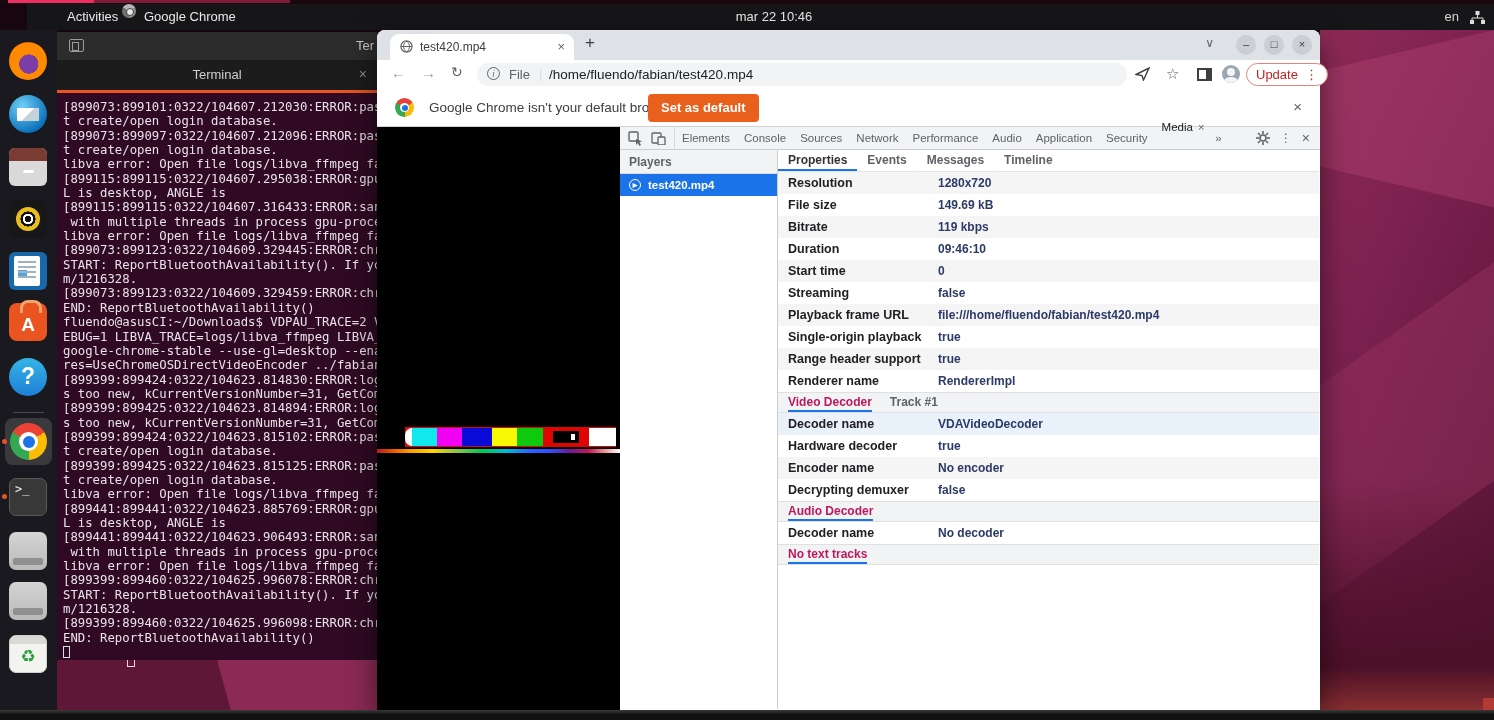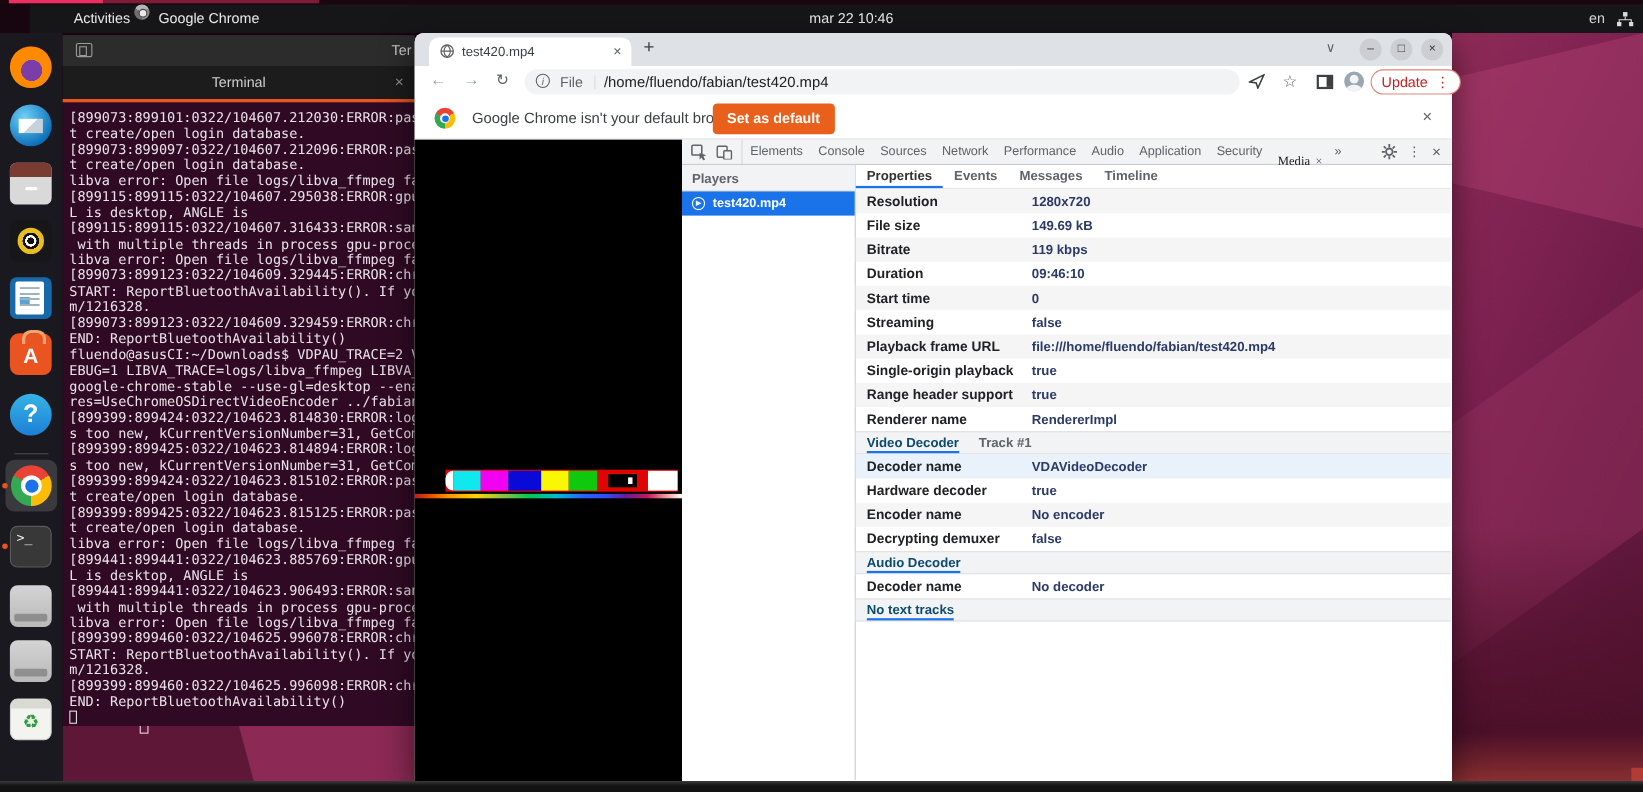--- a/index.html
+++ b/index.html
@@ -174,22 +174,22 @@
       #00c853 43%,#00bcd4 53%,#2962ff 63%,#304ffe 71%,#6a1b9a 79%,#c2185b 87%,#ef9a9a 94%,#fff 100%); }
 
   
   #devtools { width:700px; height:583px; background:#fff; font-size:12px; color:#333;
     position:relative; }
   #dt-toolbar { height:23px; background:#f1f3f4; border-bottom:1px solid #cacdd1; display:flex;
     align-items:center; }
   #dt-toolbar .ics { display:flex; gap:8px; padding:0 8px; border-right:1px solid #d5d8dc;
     align-items:center; height:100%; }
   .dt-tab { padding:0 7px; line-height:22px; color:#5f6368; font-size:11.5px; white-space:nowrap; }
-  #dt-media { display:flex; align-items:flex-end; gap:5px; padding:0 7px; color:#202124;
-    border-bottom:2px solid #1a73e8; height:34px; font-size:11.5px;font-family:Liberation Serif, serif; }
+  #dt-media { display:flex; align-items:flex-start; gap:5px; padding:0 7px; color:#202124;
+    border-bottom:2px solid #1a73e8; height:34px; font-size:11.5px; }
   #dt-media .x { color:#5f6368; font-size:11px; }
   #dt-more { color:#5f6368; padding:0 4px; }
   #dt-right { margin-left:auto; display:flex; align-items:center; gap:10px; padding-right:10px;
     color:#5f6368; }
   #dt-body { display:flex; height:559px;font-weight:bold; }
   #players { width:158px; border-right:1px solid #cacdd1; background:#fff; }
   #players .hd { height:24px; background:#f1f3f4; border-bottom:1px solid #dadce0; color:#5f6368;
     line-height:24px; padding-left:9px; font-size:12px; }
   #player-item { height:22px; background:#1a73e8; color:#fff; display:flex; align-items:center;
     gap:7px; padding-left:9px; font-size:11.5px; }
@@ -199,21 +199,21 @@
   #ppanel .ptabs { height:22px; border-bottom:1px solid #e3e5e8; display:flex; background:#fff; }
   .ptab { padding:0 10px; line-height:21px; color:#5f6368; font-size:12px; }
   .ptab.active { color:#333; border-bottom:2px solid #1a73e8; }
   .prow { height:22px; display:flex; align-items:center; font-size:12.5px; }
   .prow .k { width:160px; padding-left:10px; color:#202124; }
   .prow .v { color:#2b3a67; font-size:12px; }
   .prow.alt { background:#f5f5f5; }
   .prow.sel { background:#e9f1fb; }
   .sechd { height:21px; background:#f1f3f4; border-top:1px solid #e0e0e0; border-bottom:1px solid #e0e0e0;
     display:flex; align-items:stretch; gap:18px; padding-left:10px; font-size:12px; }
-  .sechd .on { color:#0c4a6e; border-bottom:2px solid #1a73e8; line-height:19px; }
+  .sechd .on { color:#be185d; border-bottom:2px solid #1a73e8; line-height:19px; }
   .sechd .off { color:#5f6368; line-height:19px; }
 
   svg { display:block; }
 </style>
 </head>
 <body>
 
 <div id="stage">
 
   <div class="abs" id="top-strip">

